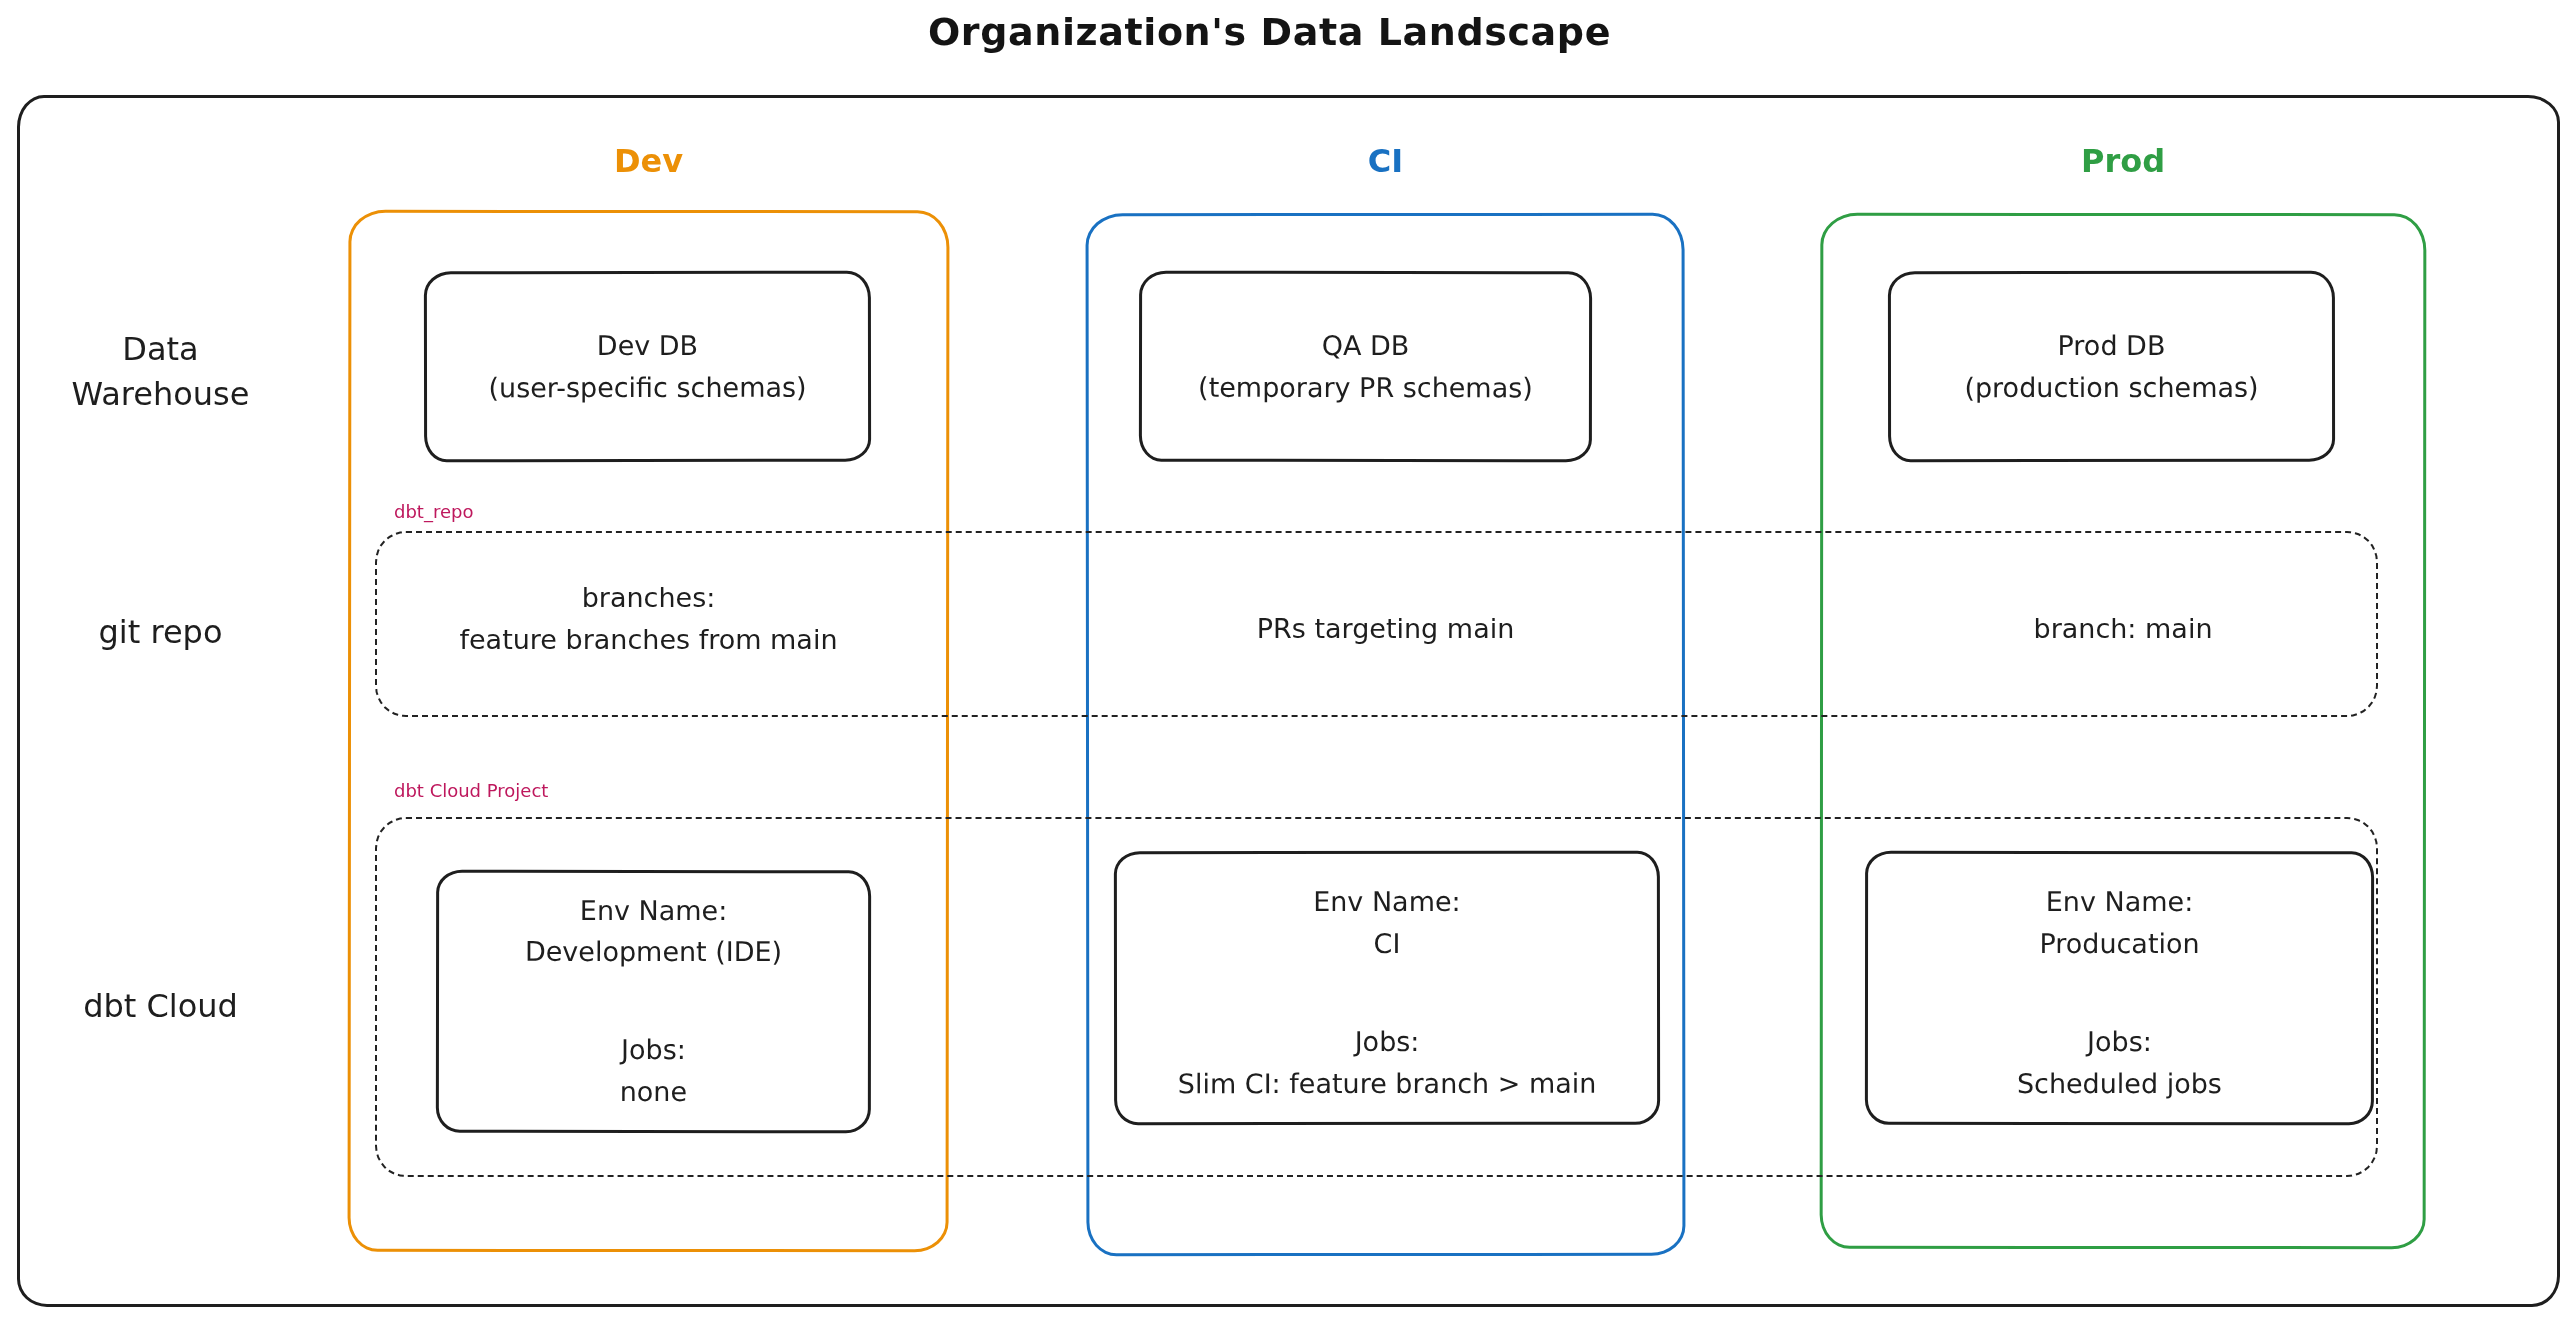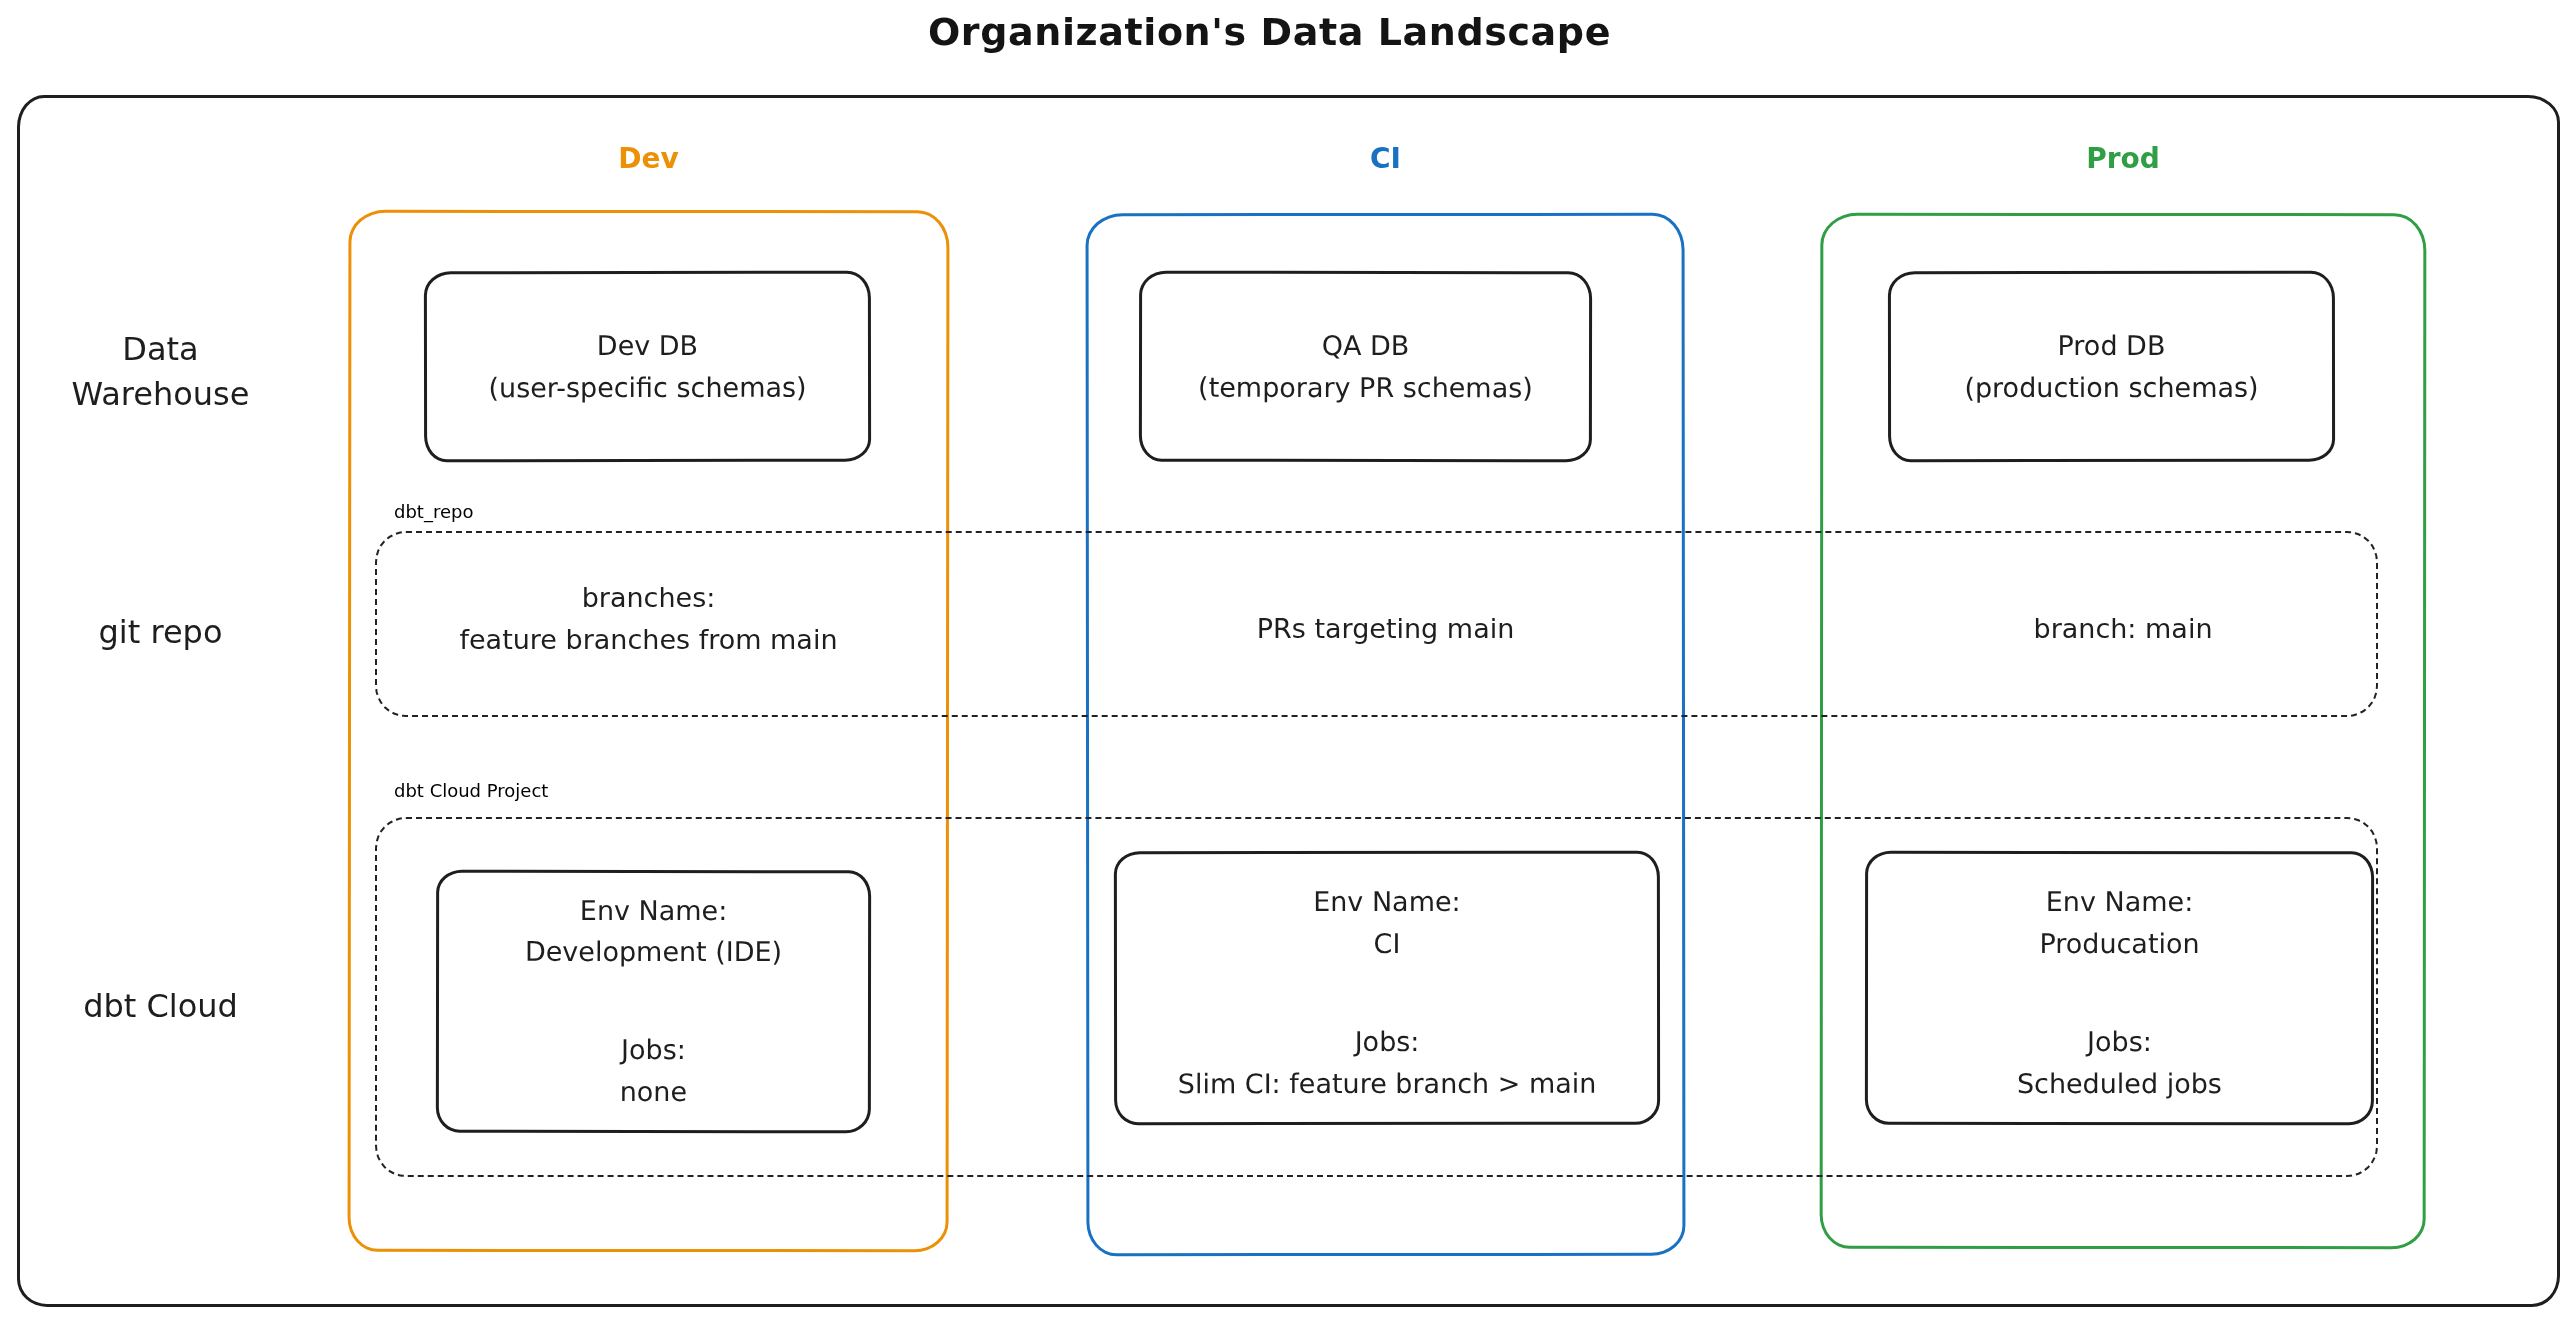--- a/index.html
+++ b/index.html
@@ -23,21 +23,21 @@
 
   .outer {
     position: absolute; left: 16.6px; top: 95px; width: 2543px; height: 1212px;
     border: 3.6px solid #1e1e1e;
     border-radius: 27px 32px 28px 30px / 32px 27px 31px 28px;
     background: transparent;
   }
 
   .col-header {
     position: absolute; top: 142px;
-    text-align: center; font-size: 28px; font-weight: 600;
+    text-align: center; font-size: 32px; font-weight: 600;
   }
   #hdr-dev  { left: 348px;  width: 601px; color: #ec9006; }
   #hdr-ci   { left: 1086px; width: 599px; color: #1971c2; }
   #hdr-prod { left: 1820px; width: 606px; color: #2f9e44; }
 
   .col-box {
     position: absolute; background: transparent;
     border: 3.6px solid #000;
     border-radius: 37px 32px 34px 30px / 32px 37px 30px 34px;
   }
@@ -69,21 +69,21 @@
     position: absolute; left: 375px; width: 2003px;
     border: 2.4px dashed #222222;
     border-radius: 31px;
     background: transparent;
   }
   #dashed-git { top: 531px;  height: 186px; }
   #dashed-dbt { top: 817px; height: 360px; }
 
   .group-label {
     position: absolute; left: 394px;
-    font-size: 18px; color: #000000; text-align: center;
+    font-size: 18px; color: #be185d; text-align: center;
   }
   #gl-repo    { top: 501px; }
   #gl-project { top: 780px; }
 
   .git-text {
     position: absolute;
     text-align: center; font-size: 27px; line-height: 1.55;
   }
   #git-dev  { left: 348px;  width: 601px; top: 577px; }
   #git-ci   { left: 1086px; width: 599px; top: 608px; }

